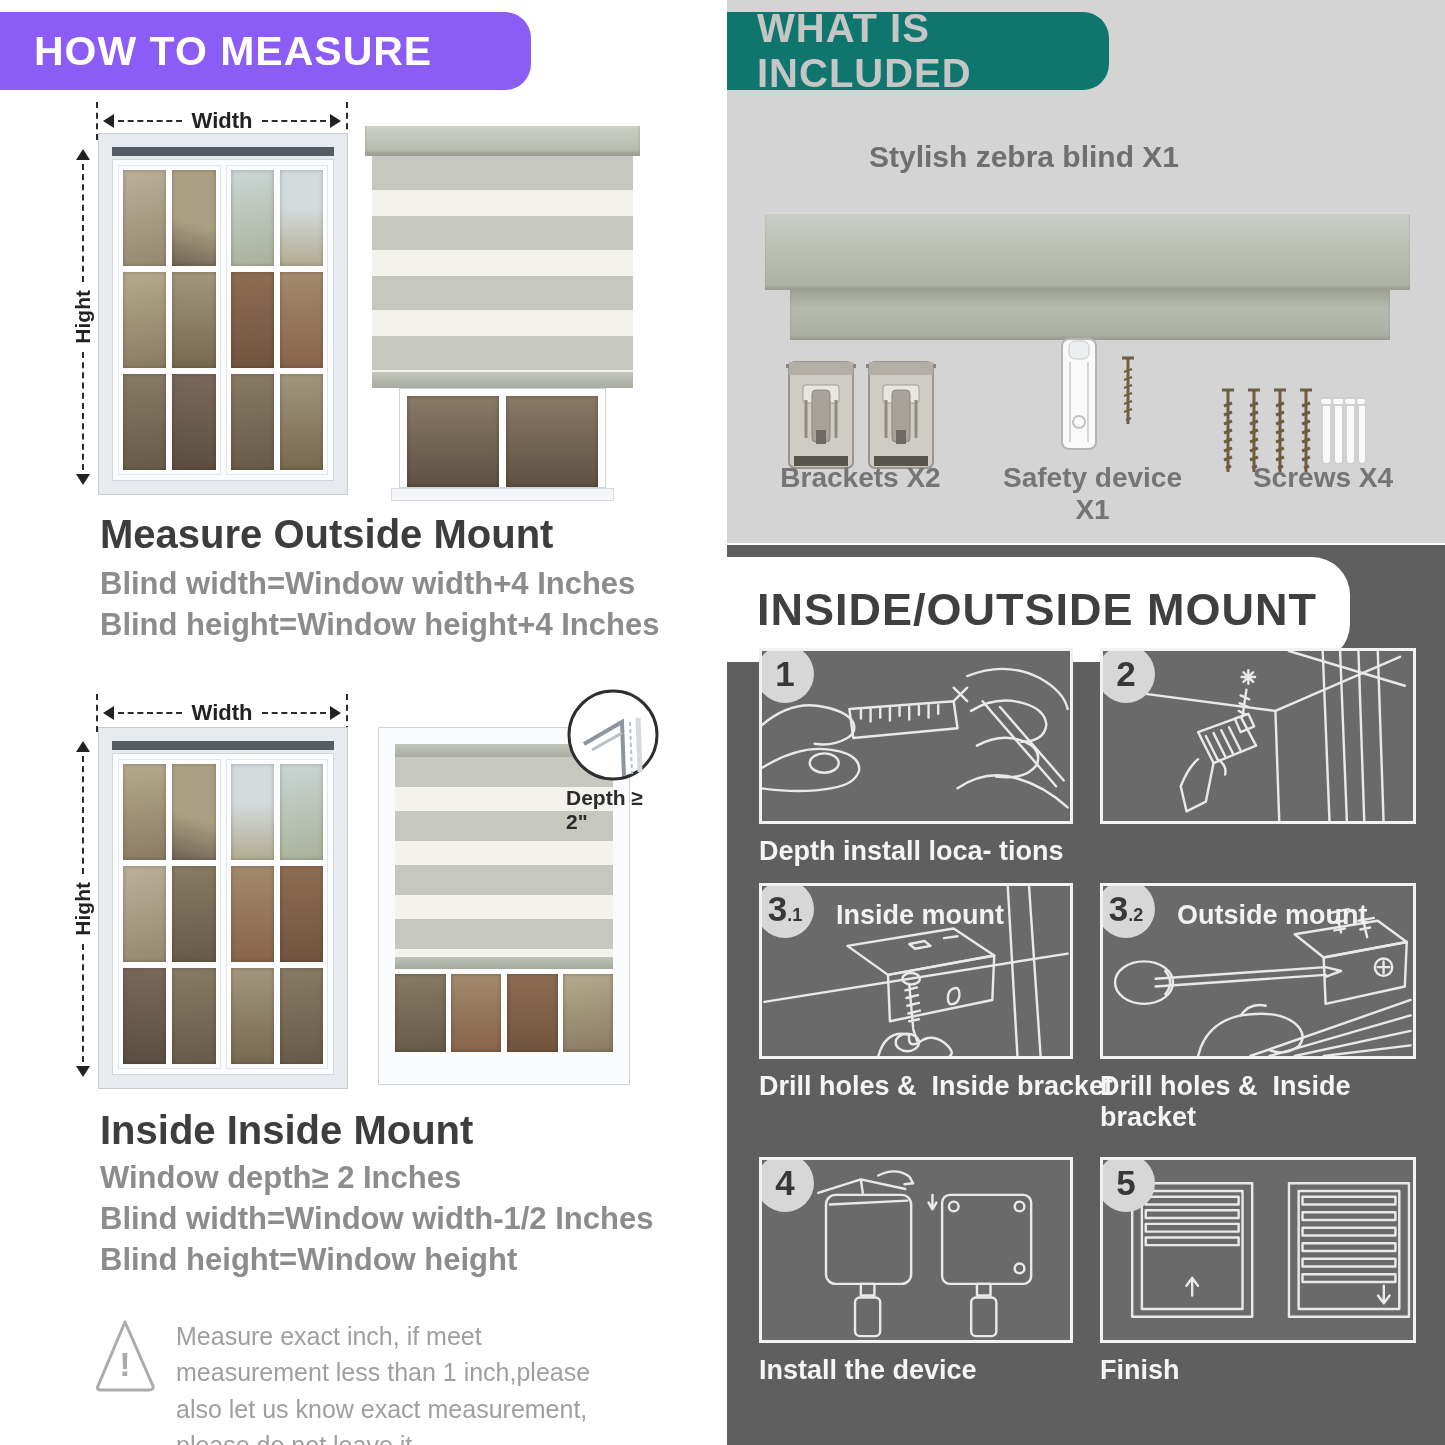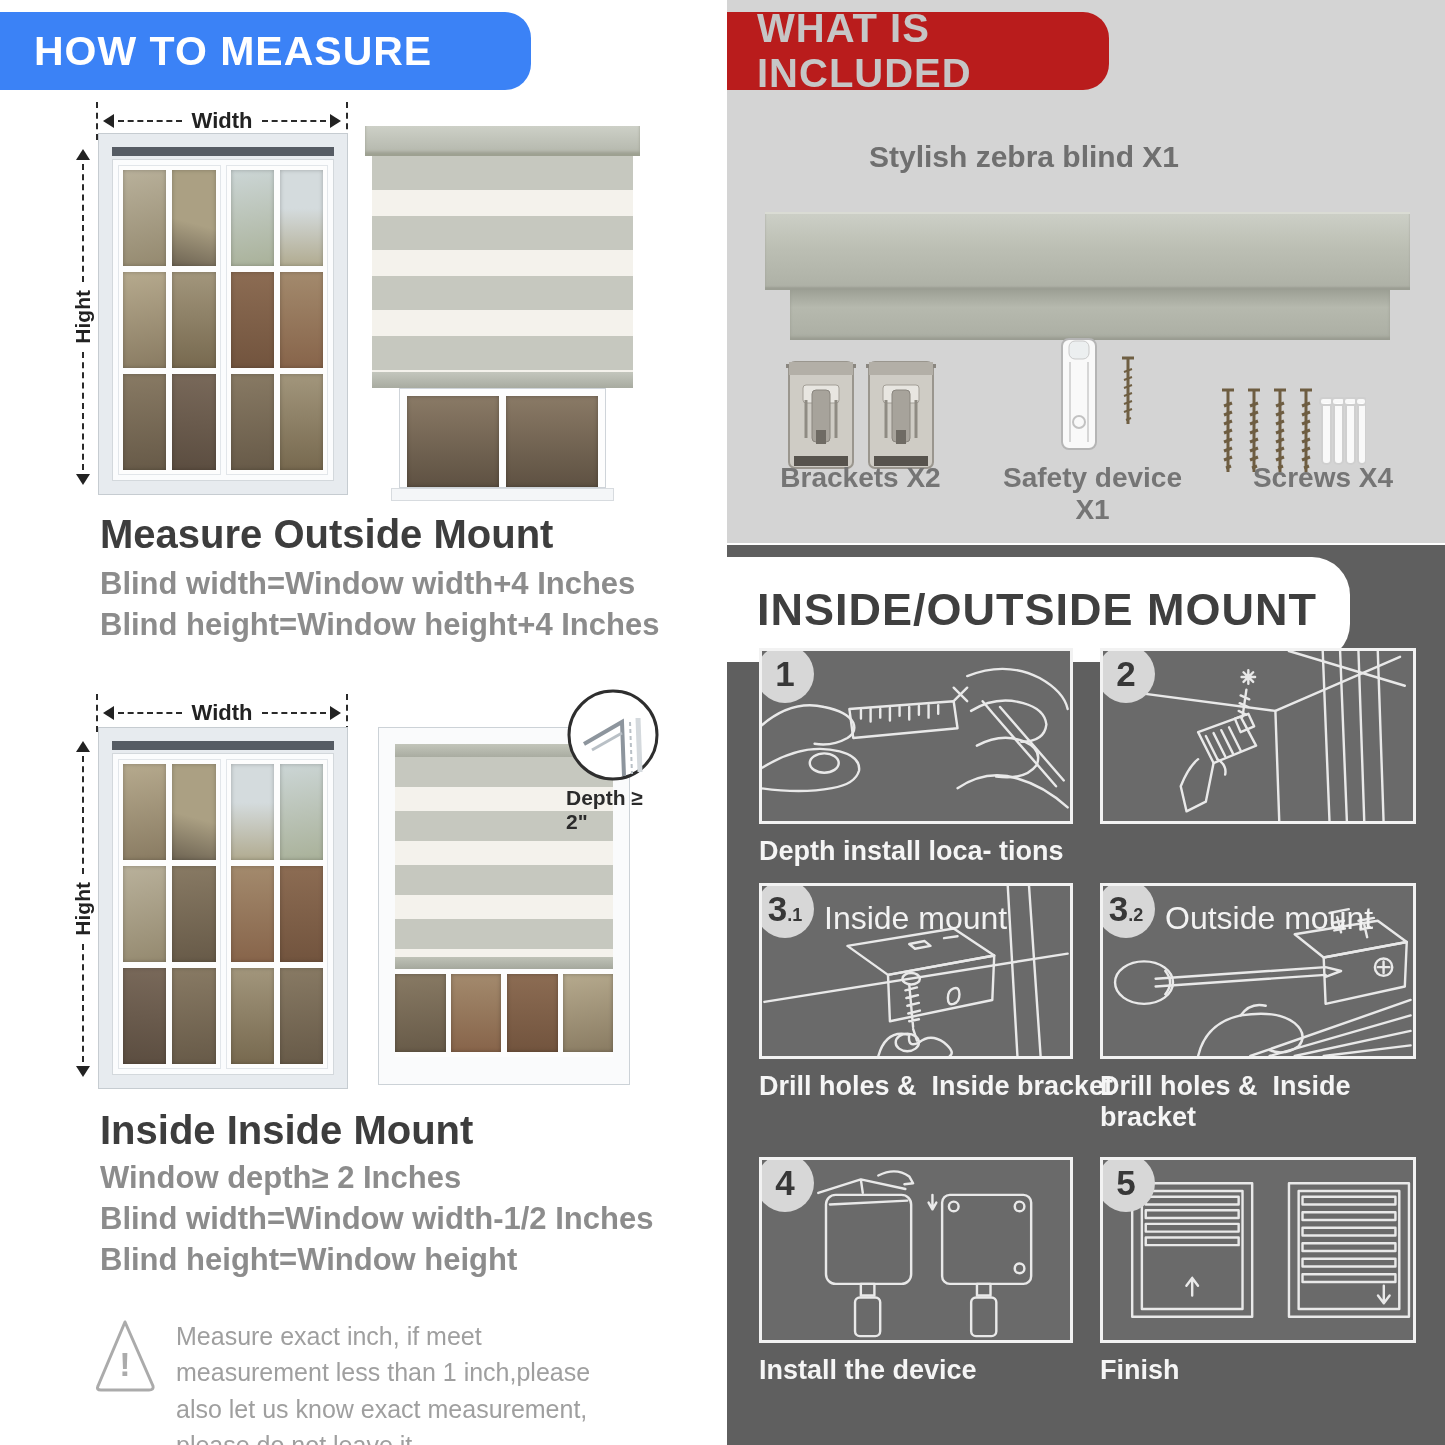--- a/index.html
+++ b/index.html
@@ -1,22 +1,22 @@
 <!DOCTYPE html>
 <html><head>
 <meta charset="utf-8">
 <style>
   html,body{margin:0;padding:0;background:#fff;}
   .canvas{position:relative;width:1445px;height:1445px;overflow:hidden;
           font-family:"Liberation Sans",sans-serif;background:#ffffff;}
   
   .banner{position:absolute;font-weight:bold;letter-spacing:1px;display:flex;align-items:center;}
-  .banner-htm{left:0;top:12px;width:497px;height:78px;background:#3b82f6;color:#ffffff;
+  .banner-htm{left:0;top:12px;width:497px;height:78px;background:#8b5cf6;color:#ffffff;
               border-radius:0 26px 26px 0;font-size:41px;padding-left:34px;}
-  .banner-wii{left:727px;top:12px;width:352px;height:78px;background:#b91c1c;color:#c6c6c6;
+  .banner-wii{left:727px;top:12px;width:352px;height:78px;background:#0f766e;color:#c6c6c6;
               border-radius:0 26px 26px 0;font-size:40px;padding-left:30px;}
   .banner-iom{left:727px;top:557px;width:593px;height:105px;background:#ffffff;color:#3f3f3f;
               border-radius:0 38px 38px 0;font-size:45px;padding-left:30px;}
   
   .panel-light{position:absolute;left:727px;top:0;width:718px;height:543px;background:#d4d4d4;}
   .panel-dark{position:absolute;left:727px;top:545px;width:718px;height:900px;background:#5f5f5f;}
   .product-name{position:absolute;left:727px;top:140px;width:594px;text-align:center;
                 font-size:30px;font-weight:bold;color:#6f6f6f;}
   .headrail-t1{position:absolute;left:765px;top:212px;width:645px;height:78px;
      background:linear-gradient(180deg,#cdd0c7 0%,#bcbfb4 45%,#adb0a5 100%);
@@ -84,21 +84,21 @@
   .m-head{position:absolute;left:100px;font-size:40px;font-weight:bold;color:#3d3d3d;}
   .m-line{position:absolute;left:100px;font-size:31px;font-weight:bold;color:#8c8c8c;}
   .warn-text{position:absolute;left:176px;top:1318px;width:436px;font-size:25px;color:#9f9f9f;line-height:1.45;}
   .warn-tri{position:absolute;left:92px;top:1314px;}
   
   .tile{position:absolute;background:#6a6a6a;border:3px solid #f2f2f2;box-sizing:border-box;overflow:hidden;}
   .tile svg.art{position:absolute;left:0;top:0;width:100%;height:100%;}
   .badge{position:absolute;left:-6px;top:-6px;width:58px;height:58px;border-radius:50%;background:#d7d7d7;
          display:flex;align-items:center;justify-content:center;color:#383838;font-weight:bold;}
   .badge .bn{font-size:35px;} .badge .bs{font-size:18px;margin-top:12px;}
-  .tlabel{position:absolute;left:62px;top:14px;font-size:32px;font-weight:normal;color:#f2f2f2;}
+  .tlabel{position:absolute;left:74px;top:14px;font-size:27px;font-weight:bold;color:#f2f2f2;}
   .cap{position:absolute;font-size:27px;font-weight:bold;color:#f5f5f5;white-space:pre-wrap;}
   .art *{fill:none;stroke:#e9e9e9;stroke-width:2.5;stroke-linecap:round;stroke-linejoin:round;}
   .art .fillst{fill:#d9d9d9;stroke:none;}
 </style>
 </head>
 <body>
 
 <div class="canvas">
 
   <div class="panel-light"></div>

